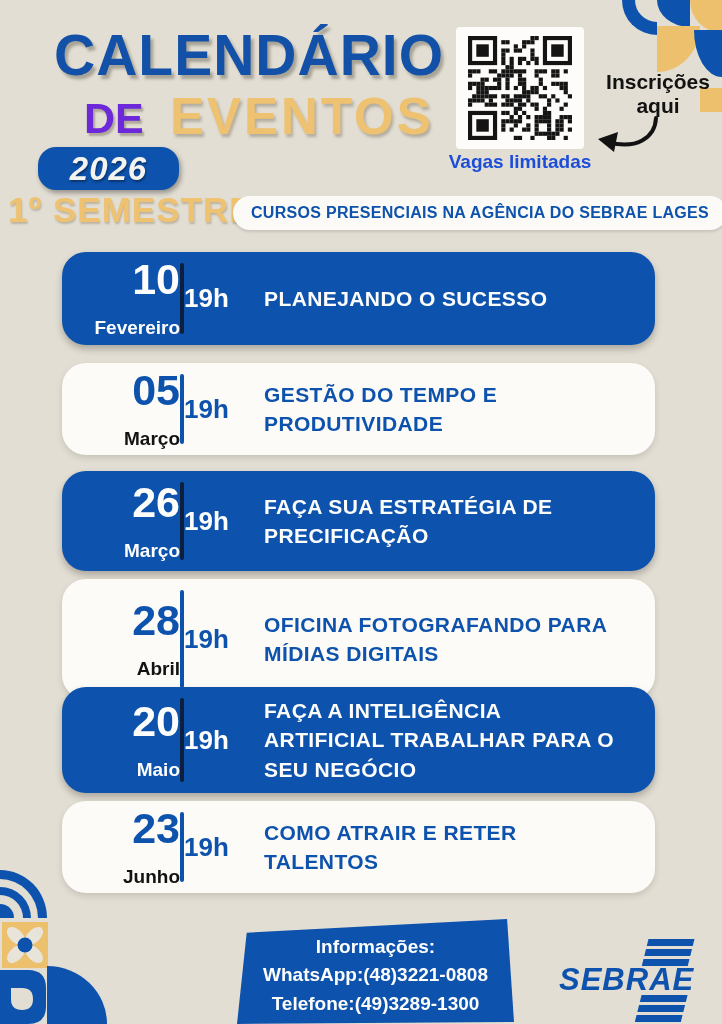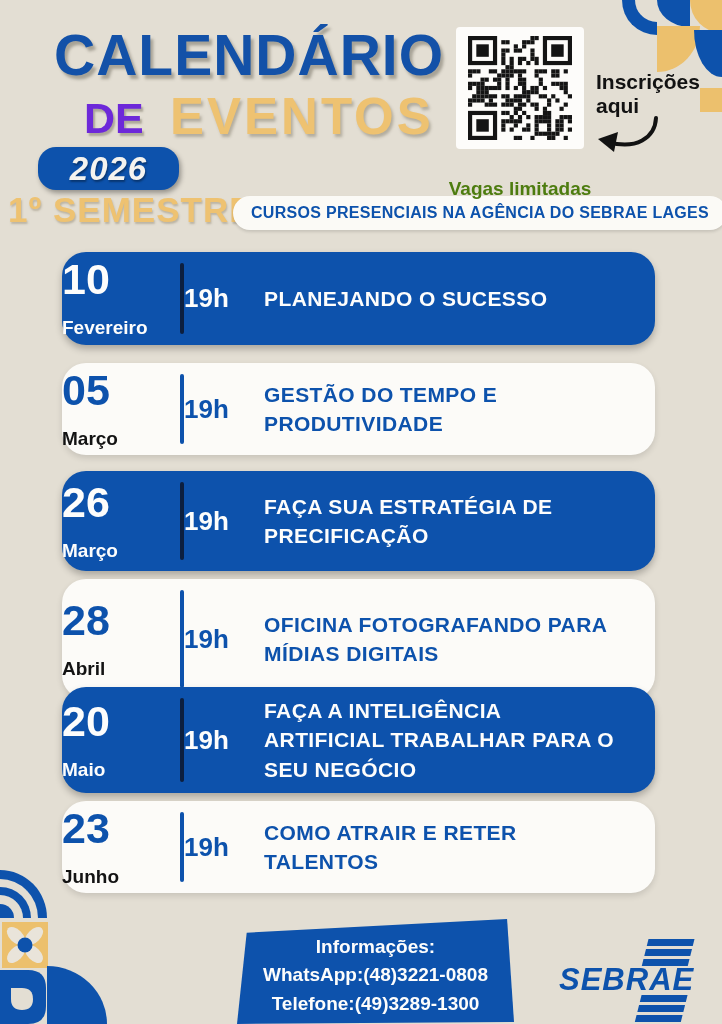--- a/index.html
+++ b/index.html
@@ -20,39 +20,39 @@
     text-shadow:1px 2px 2px rgba(0,0,0,.35);letter-spacing:1px;}
   .semester{left:8px;top:190px;font-size:35px;font-weight:bold;color:#eec271;letter-spacing:1px;
     text-shadow:1px 2px 2px rgba(150,140,118,.5);}
   .location-pill{left:233px;top:196px;height:34px;padding:0 18px;background:#fbfaf6;border-radius:17px;
     display:flex;align-items:center;box-shadow:0 2px 3px rgba(0,0,0,.12);}
   .location-pill span{font-size:16px;font-weight:bold;color:#0d52ac;letter-spacing:.3px;white-space:nowrap;}
 
   
   .qr-panel{left:456px;top:27px;width:128px;height:122px;background:#fdfcfa;border-radius:4px;
     display:flex;align-items:center;justify-content:center;}
-  .qr-caption{left:448px;top:151px;width:144px;text-align:center;font-size:19px;font-weight:bold;color:#4d7c0f;margin-top:27px;}
-  .qr-callout{left:596px;top:70px;width:124px;text-align:left;font-size:21px;font-weight:bold;
+  .qr-caption{left:448px;top:151px;width:144px;text-align:center;font-size:19px;font-weight:bold;color:#1d4ed8;}
+  .qr-callout{left:596px;top:70px;width:124px;text-align:center;font-size:21px;font-weight:bold;
     color:#121212;line-height:1.15;}
   .arrow-svg{left:586px;top:112px;}
 
   
   .qc{position:absolute;}
   .deco-tr .blue{background:#0d52ac;} .deco-tr .tan{background:#ecc06d;}
   .r-bl{border-radius:0 0 0 100%;} .r-br{border-radius:0 0 100% 0;} .r-tr{border-radius:0 100% 0 0;}
   .ring-bl{border:0 solid #0d52ac;border-left-width:13px;border-bottom-width:13px;
     border-radius:0 0 0 100%;background:transparent!important;}
   .ring-tr{border:0 solid #0d52ac;border-top-width:9px;border-right-width:9px;
     border-radius:0 100% 0 0;background:transparent!important;}
 
   
   .card{left:62px;width:593px;border-radius:24px;display:flex;align-items:center;}
   .card--blue{background:#0d52ac;box-shadow:0 4px 7px rgba(0,0,0,.25);color:#fdfdfc;}
   .card--white{background:#fcfbf8;box-shadow:0 3px 6px rgba(0,0,0,.12);color:#0d52ac;}
-  .date{flex:0 0 118px;text-align:left;}
+  .date{flex:0 0 118px;text-align:right;}
   .day{font-size:43px;font-weight:bold;line-height:1;}
   .month{font-size:19px;font-weight:bold;margin-top:16px;}
   .card--white .month{color:#131313;}
   .vr{width:4px;align-self:stretch;margin:11px 0;border-radius:2px;}
   .card--blue .vr{background:#0c1f3f;}
   .card--white .vr{background:#0d52ac;}
   .time{flex:0 0 60px;font-size:26px;font-weight:bold;}
   .etitle{margin-left:20px;font-size:21px;font-weight:bold;letter-spacing:.4px;line-height:1.4;
     white-space:pre-line;}
 

